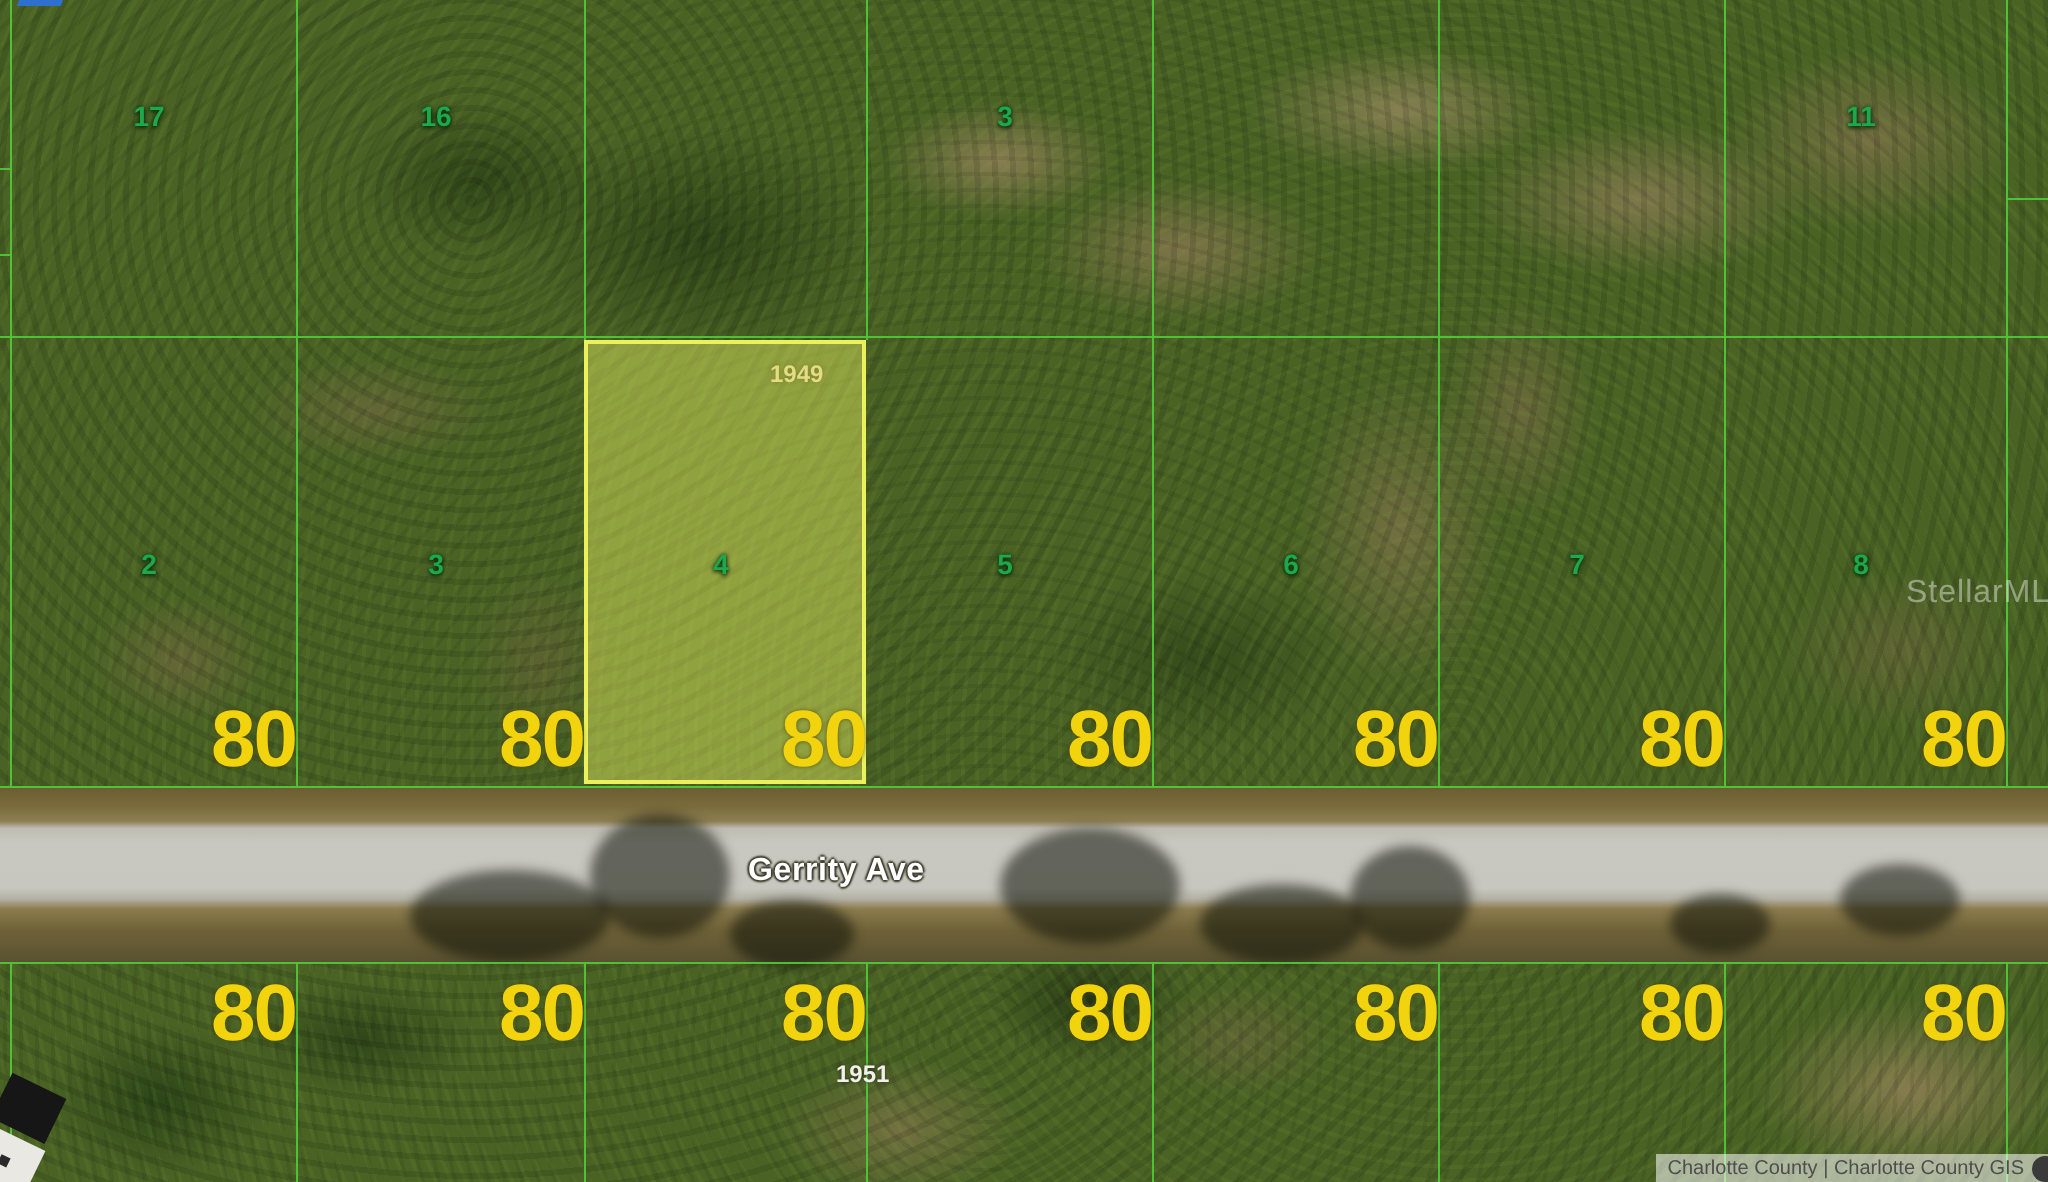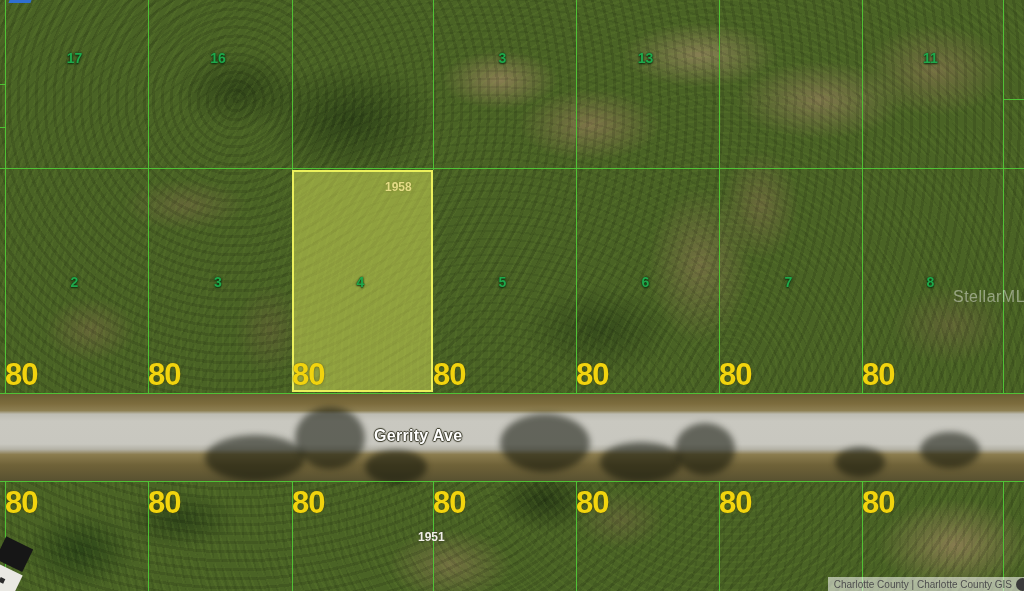--- a/index.html
+++ b/index.html
@@ -57,22 +57,22 @@
   .vline{width:1px;}
   .hline{height:1px;}
   
   .cell{position:absolute;}
   .lotnum{
     position:absolute;left:0;right:4px;text-align:center;
     font-size:14px;font-weight:bold;color:#1fa84b;
     text-shadow:0 0 2px #0a3311,0 1px 2px rgba(0,30,0,.8);
   }
   .w80{
-    position:absolute;left:0;right:0;text-align:left;
-    font-size:31px;font-weight:bold;color:#f2d40e;letter-spacing:-1px;
+    position:absolute;left:0;right:0;text-align:right;
+    font-size:40px;font-weight:bold;color:#f2d40e;letter-spacing:-1px;
     text-shadow:0 0 2px rgba(80,64,0,.7);line-height:1;
   }
   .highlight{
     position:absolute;left:292px;top:170px;width:141px;height:222px;
     background:rgba(230,238,95,.45);
     border:2px solid #ebf05c;box-sizing:border-box;
   }
   .block-id{
     position:absolute;font-size:12px;font-weight:bold;line-height:1;
   }
@@ -160,23 +160,20 @@
 
   <div class="cell" style="left:5px;top:0;width:143px;height:168px;">
       <span class="lotnum" style="top:50px;">17</span>
     </div>
   <div class="cell" style="left:148px;top:0;width:144px;height:168px;">
       <span class="lotnum" style="top:50px;text-align:center;">16</span>
     </div>
   <div class="cell" style="left:433px;top:0;width:143px;height:168px;">
       <span class="lotnum" style="top:50px;">3</span>
     </div>
-  <div class="cell" style="left:576px;top:0;width:143px;height:168px;">
-      <span class="lotnum" style="top:50px;">13</span>
-    </div>
   <div class="cell" style="left:862px;top:0;width:141px;height:168px;">
       <span class="lotnum" style="top:50px;">11</span>
     </div>
 
   <div class="cell" style="left:5px;top:168px;width:143px;height:225px;">
     <span class="lotnum" style="top:106px;">2</span>
     <span class="w80" style="bottom:3px;">80</span>
   </div>
   <div class="cell" style="left:148px;top:168px;width:144px;height:225px;">
     <span class="lotnum" style="top:106px;">3</span>
@@ -218,21 +215,21 @@
   <div class="cell" style="left:576px;top:481px;width:143px;height:110px;">
       <span class="w80" style="top:6px;">80</span>
     </div>
   <div class="cell" style="left:719px;top:481px;width:143px;height:110px;">
       <span class="w80" style="top:6px;">80</span>
     </div>
   <div class="cell" style="left:862px;top:481px;width:141px;height:110px;">
       <span class="w80" style="top:6px;">80</span>
     </div>
 
-  <span class="block-id north">1958</span>
+  <span class="block-id north">1949</span>
   <span class="block-id south">1951</span>
 
   <span class="road-label">Gerrity Ave</span>
 
   <span class="watermark">StellarMLS</span>
   <div class="attribution">
     <span>Charlotte County | Charlotte County GIS</span>
     <span class="logo-fragment"></span>
   </div>
 

